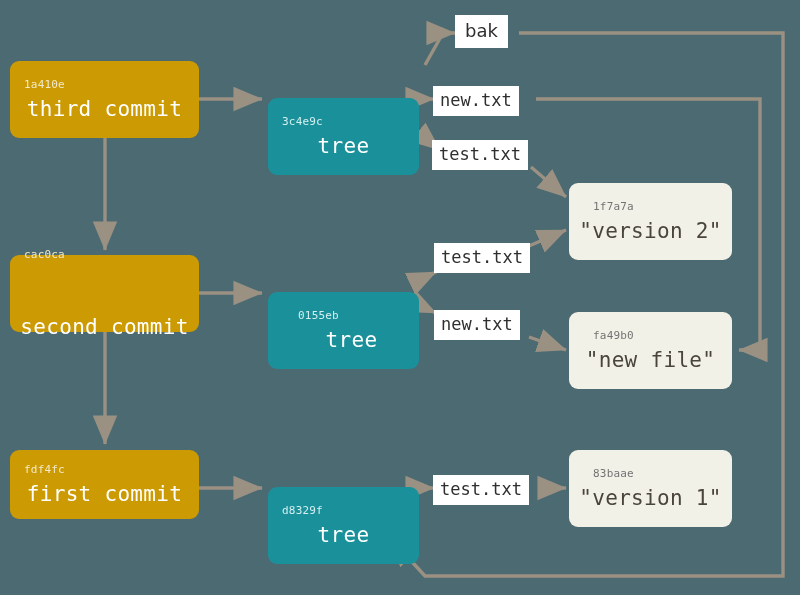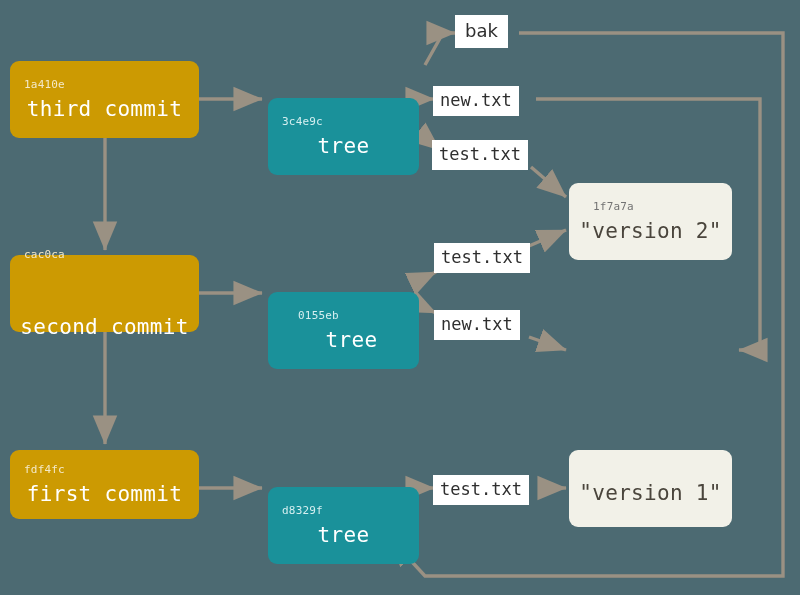--- a/index.html
+++ b/index.html
@@ -152,22 +152,27 @@
   <div class="node tree" style="left:268px; top:450px; width:151px; height:77px;">
     <div class="hash">d8329f</div>
     <div class="title">tree</div>
   </div>
 
   <div class="node blob" style="left:569px; top:183px; width:163px; height:77px;">
     <div class="hash">1f7a7a</div>
     <div class="title">"version 2"</div>
   </div>
 
+  <div class="node blob" style="left:569px; top:312px; width:163px; height:77px;">
+    <div class="hash">fa49b0</div>
+    <div class="title">"new file"</div>
+  </div>
 
   <div class="node blob" style="left:569px; top:450px; width:163px; height:77px;">
+    <div class="hash">83baae</div>
     <div class="title">"version 1"</div>
   </div>
 
   <div class="edge-label sans" style="left:455px; top:15px;">bak</div>
 
   <div class="edge-label" style="left:433px; top:86px;">new.txt</div>
 
   <div class="edge-label" style="left:432px; top:140px;">test.txt</div>
 
   <div class="edge-label" style="left:434px; top:243px;">test.txt</div>

